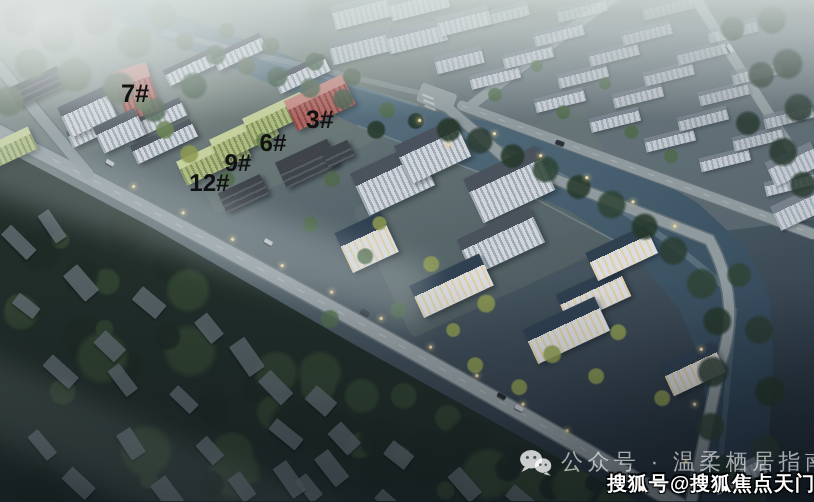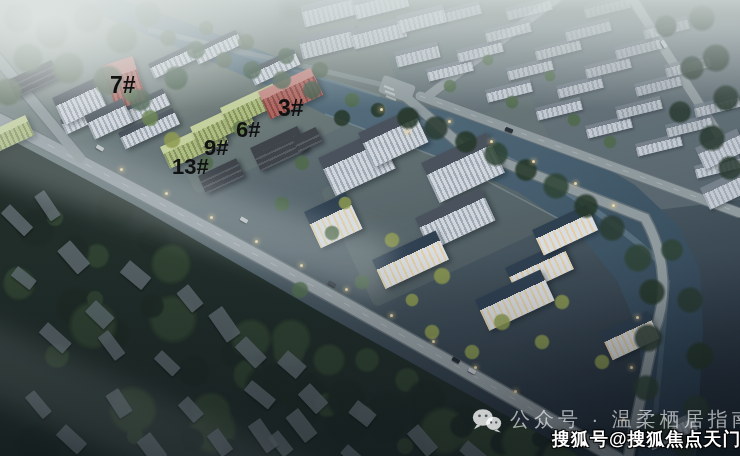--- a/index.html
+++ b/index.html
@@ -370,21 +370,21 @@
       <div class="car" style="left: 240px; top: 218px; width: 8px; height: 4px; transform: rotate(29deg); background: rgb(204, 210, 214);"></div>
       <div class="car" style="left: 505px; top: 128px; width: 8px; height: 4px; transform: rotate(20deg); background: rgb(42, 50, 58);"></div>
       <div class="car" style="left: 660px; top: 42px; width: 8px; height: 4px; transform: rotate(57deg); background: rgb(204, 210, 214);"></div>
       <div class="car" style="left: 96px; top: 146px; width: 8px; height: 4px; transform: rotate(29deg); background: rgb(208, 213, 216);"></div>
     </div>
 
   <span class="blabel" style="left:110px;top:74px;font-size:23px;">7#</span>
   <span class="blabel" style="left:278px;top:97px;font-size:23px;">3#</span>
   <span class="blabel" style="left:236px;top:119px;font-size:22px;">6#</span>
   <span class="blabel" style="left:204px;top:137px;font-size:22px;">9#</span>
-  <span class="blabel" style="left:172px;top:156px;font-size:22px;">13#</span>
+  <span class="blabel" style="left:172px;top:156px;font-size:22px;">12#</span>
 
   <div class="layer tint" style="pointer-events:none;"></div>
   <div class="layer fog-top" style="pointer-events:none;"></div>
   <div class="layer fog-corner" style="pointer-events:none;"></div>
   <div class="fog-streak" style="left:-80px;top:90px;width:500px;height:60px;transform:rotate(18deg);background:rgba(210,220,218,.28);"></div>
   <div class="fog-streak" style="left:-60px;top:300px;width:540px;height:70px;transform:rotate(24deg);background:rgba(190,205,205,.16);"></div>
   <div class="layer vignette" style="pointer-events:none;"></div>
 
   <div class="wm-wechat">
     <svg width="30" height="26" viewBox="0 0 36 30">

